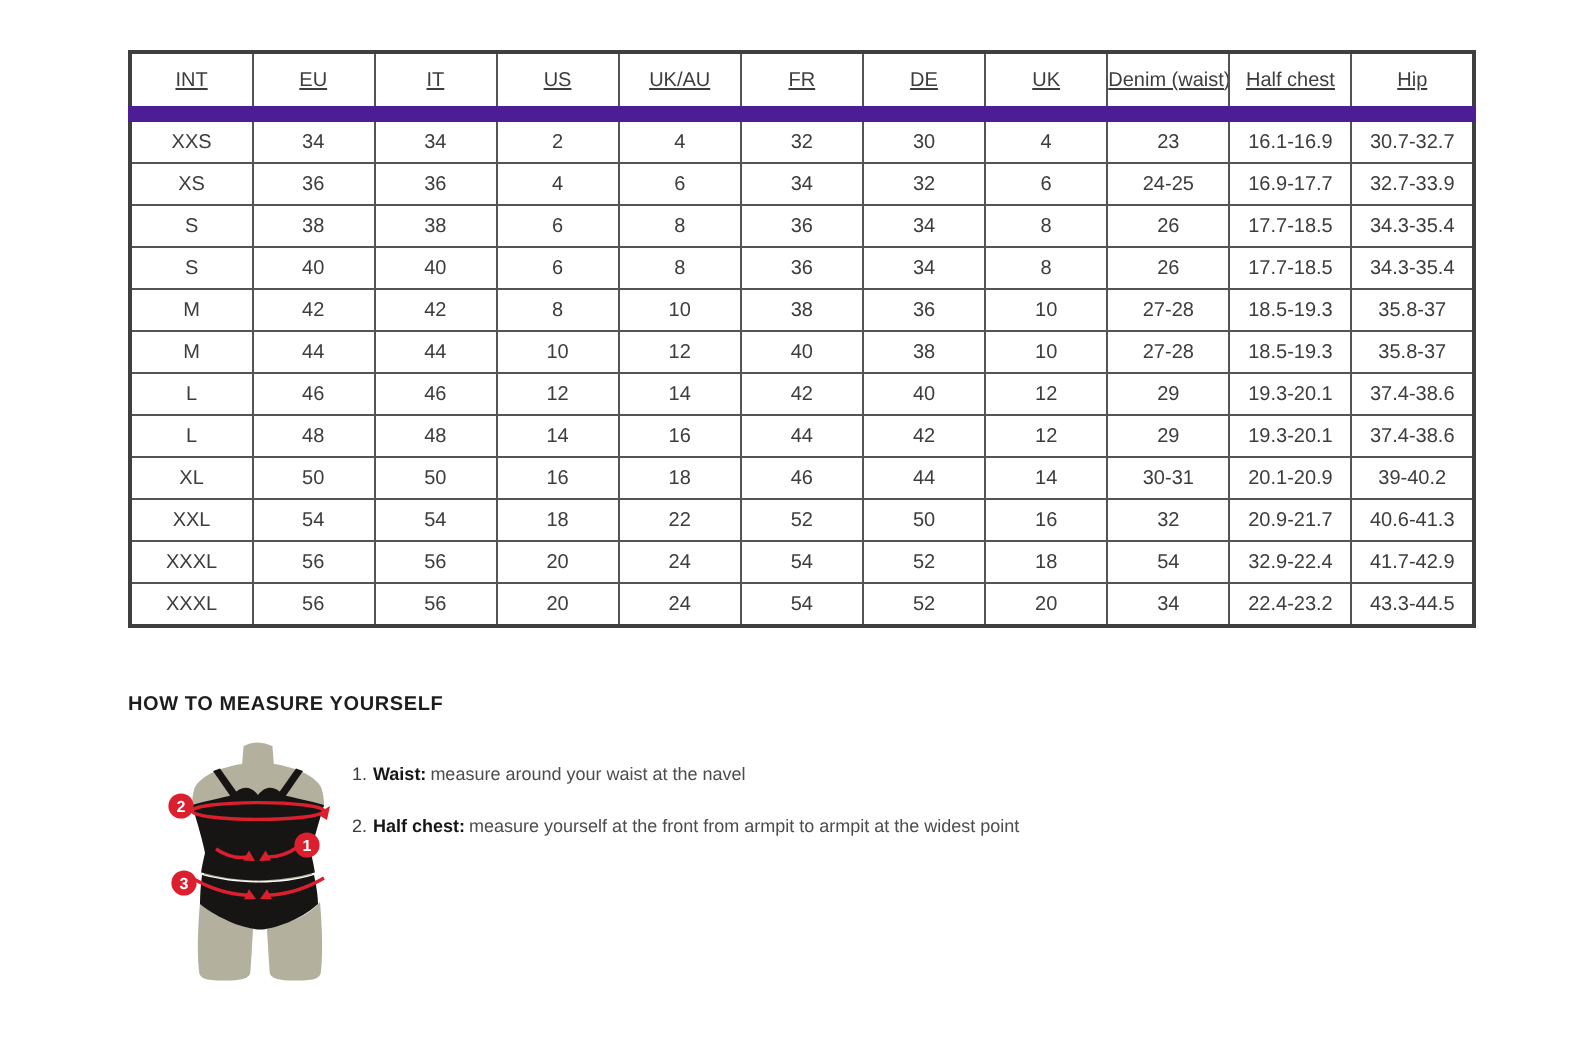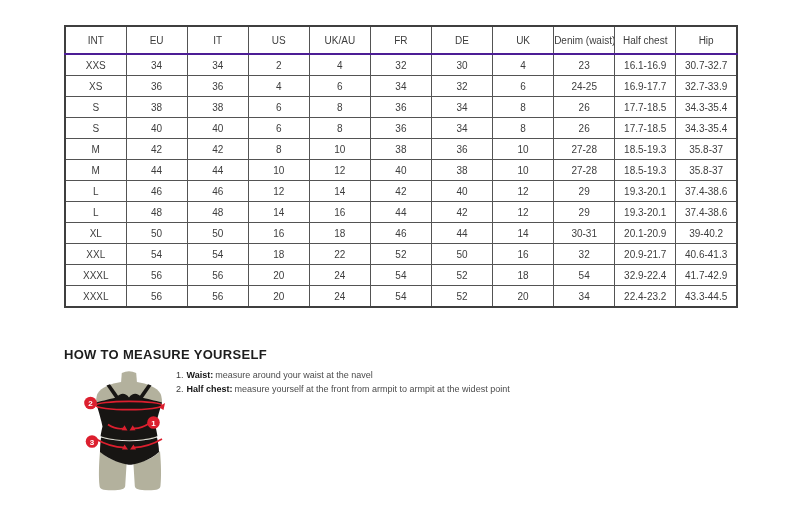--- a/index.html
+++ b/index.html
@@ -12,32 +12,32 @@
     position:absolute;left:64px;top:25px;width:674px;
     border-collapse:collapse;table-layout:fixed;
     border:2px solid #3f3f3f;
   }
   table.size-table th, table.size-table td{
     border:1px solid #545454;
     text-align:center;vertical-align:middle;
     font-size:10px;font-weight:400;color:#3d3d3d;
     padding:0;white-space:nowrap;overflow:hidden;
   }
-  table.size-table th{height:26px;border-bottom:2px solid #4c1d95;}
+  table.size-table th{height:26px;border-bottom:8px solid #4c1d95;text-decoration:underline;}
   table.size-table td{height:20px;}
   
   .howto-title{
     position:absolute;left:64px;top:347px;
-    font-size:13px;font-weight:700;color:#1d1d1d;letter-spacing:.3px;
+    font-size:10px;font-weight:700;color:#1d1d1d;letter-spacing:.3px;
   }
   .steps{
     position:absolute;left:176px;top:370px;
     font-size:9px;color:#4c4c4c;
   }
-  .step{height:14px;line-height:11px;white-space:nowrap;}
+  .step{height:14px;line-height:11px;white-space:nowrap;margin-top:12px;}
   .step b{color:#161616;font-weight:700;margin-right:2px;}
   .step .num{margin-right:3px;color:#3c3c3c;}
   .figure-wrap{position:absolute;left:79px;top:369px;width:100px;height:124px;}
   .badge-num{font-size:8px;font-weight:700;fill:#ffffff;}
 </style>
 </head>
 <body>
 
 <table class="size-table">
   <thead>

